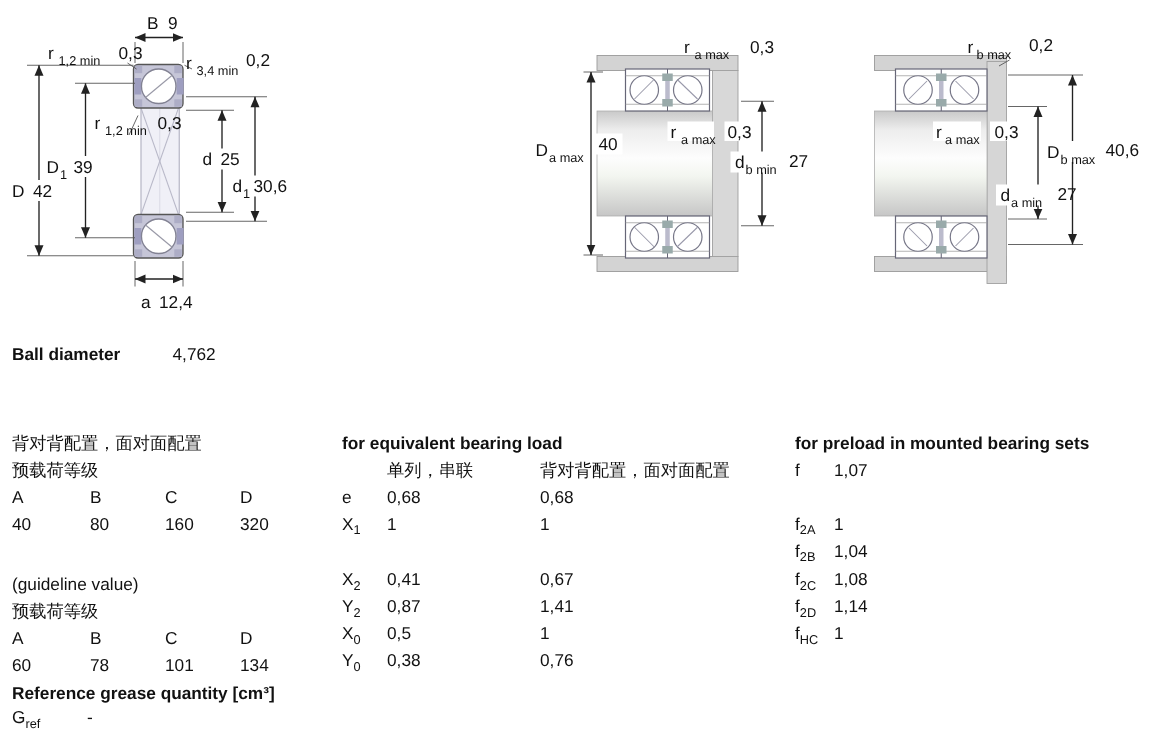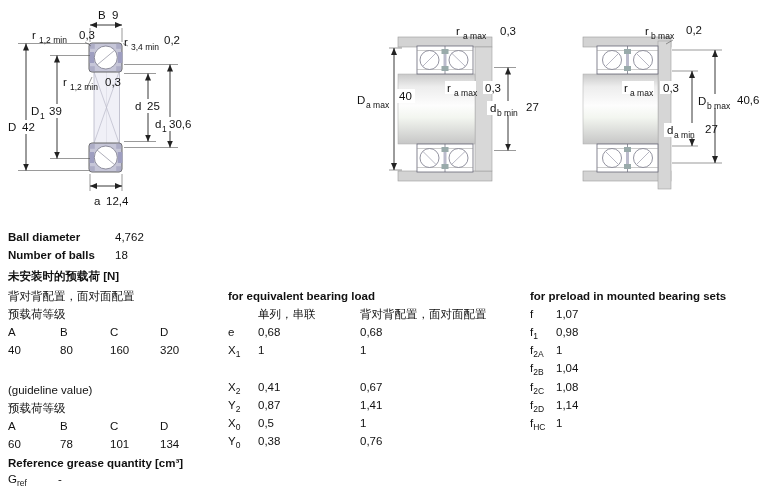--- a/index.html
+++ b/index.html
@@ -252,28 +252,21 @@
     <text class="t" x="705" y="133">27</text>
   </g>
 </svg>
 
 <div class="txt">
 
   <div class="r" style="top:230px">
     <span class="bold" style="left:8px">Ball diameter</span>
     <span style="left:115px">4,762</span>
   </div>
-  <div class="r" style="top:248px">
-    <span class="bold" style="left:8px">Number of balls</span>
-    <span style="left:115px">18</span>
-  </div>
-
-  <div class="r" style="top:269px">
-        <span class="bold" style="left:8px">未安装时的预载荷 [N]</span>
-      </div>
+
   <div class="r" style="top:289px">
         <span style="left:8px">背对背配置，面对面配置</span>
       </div>
   <div class="r" style="top:307px">
         <span style="left:8px">预载荷等级</span>
       </div>
   <div class="r" style="top:325px">
     <span style="left:8px">A</span>
     <span style="left:60px">B</span>
     <span style="left:110px">C</span>
@@ -353,24 +346,20 @@
   </div>
 
   <div class="r" style="top:289px">
         <span class="bold" style="left:530px">for preload in mounted bearing sets</span>
       </div>
 
   <div class="r" style="top:307px">
     <span style="left:530px"><span>f</span><span class="sub"></span></span>
     <span style="left:556px">1,07</span>
   </div>
-  <div class="r" style="top:325px">
-    <span style="left:530px"><span>f</span><span class="sub">1</span></span>
-    <span style="left:556px">0,98</span>
-  </div>
   <div class="r" style="top:343px">
     <span style="left:530px"><span>f</span><span class="sub">2A</span></span>
     <span style="left:556px">1</span>
   </div>
   <div class="r" style="top:361px">
     <span style="left:530px"><span>f</span><span class="sub">2B</span></span>
     <span style="left:556px">1,04</span>
   </div>
   <div class="r" style="top:380px">
     <span style="left:530px"><span>f</span><span class="sub">2C</span></span>

